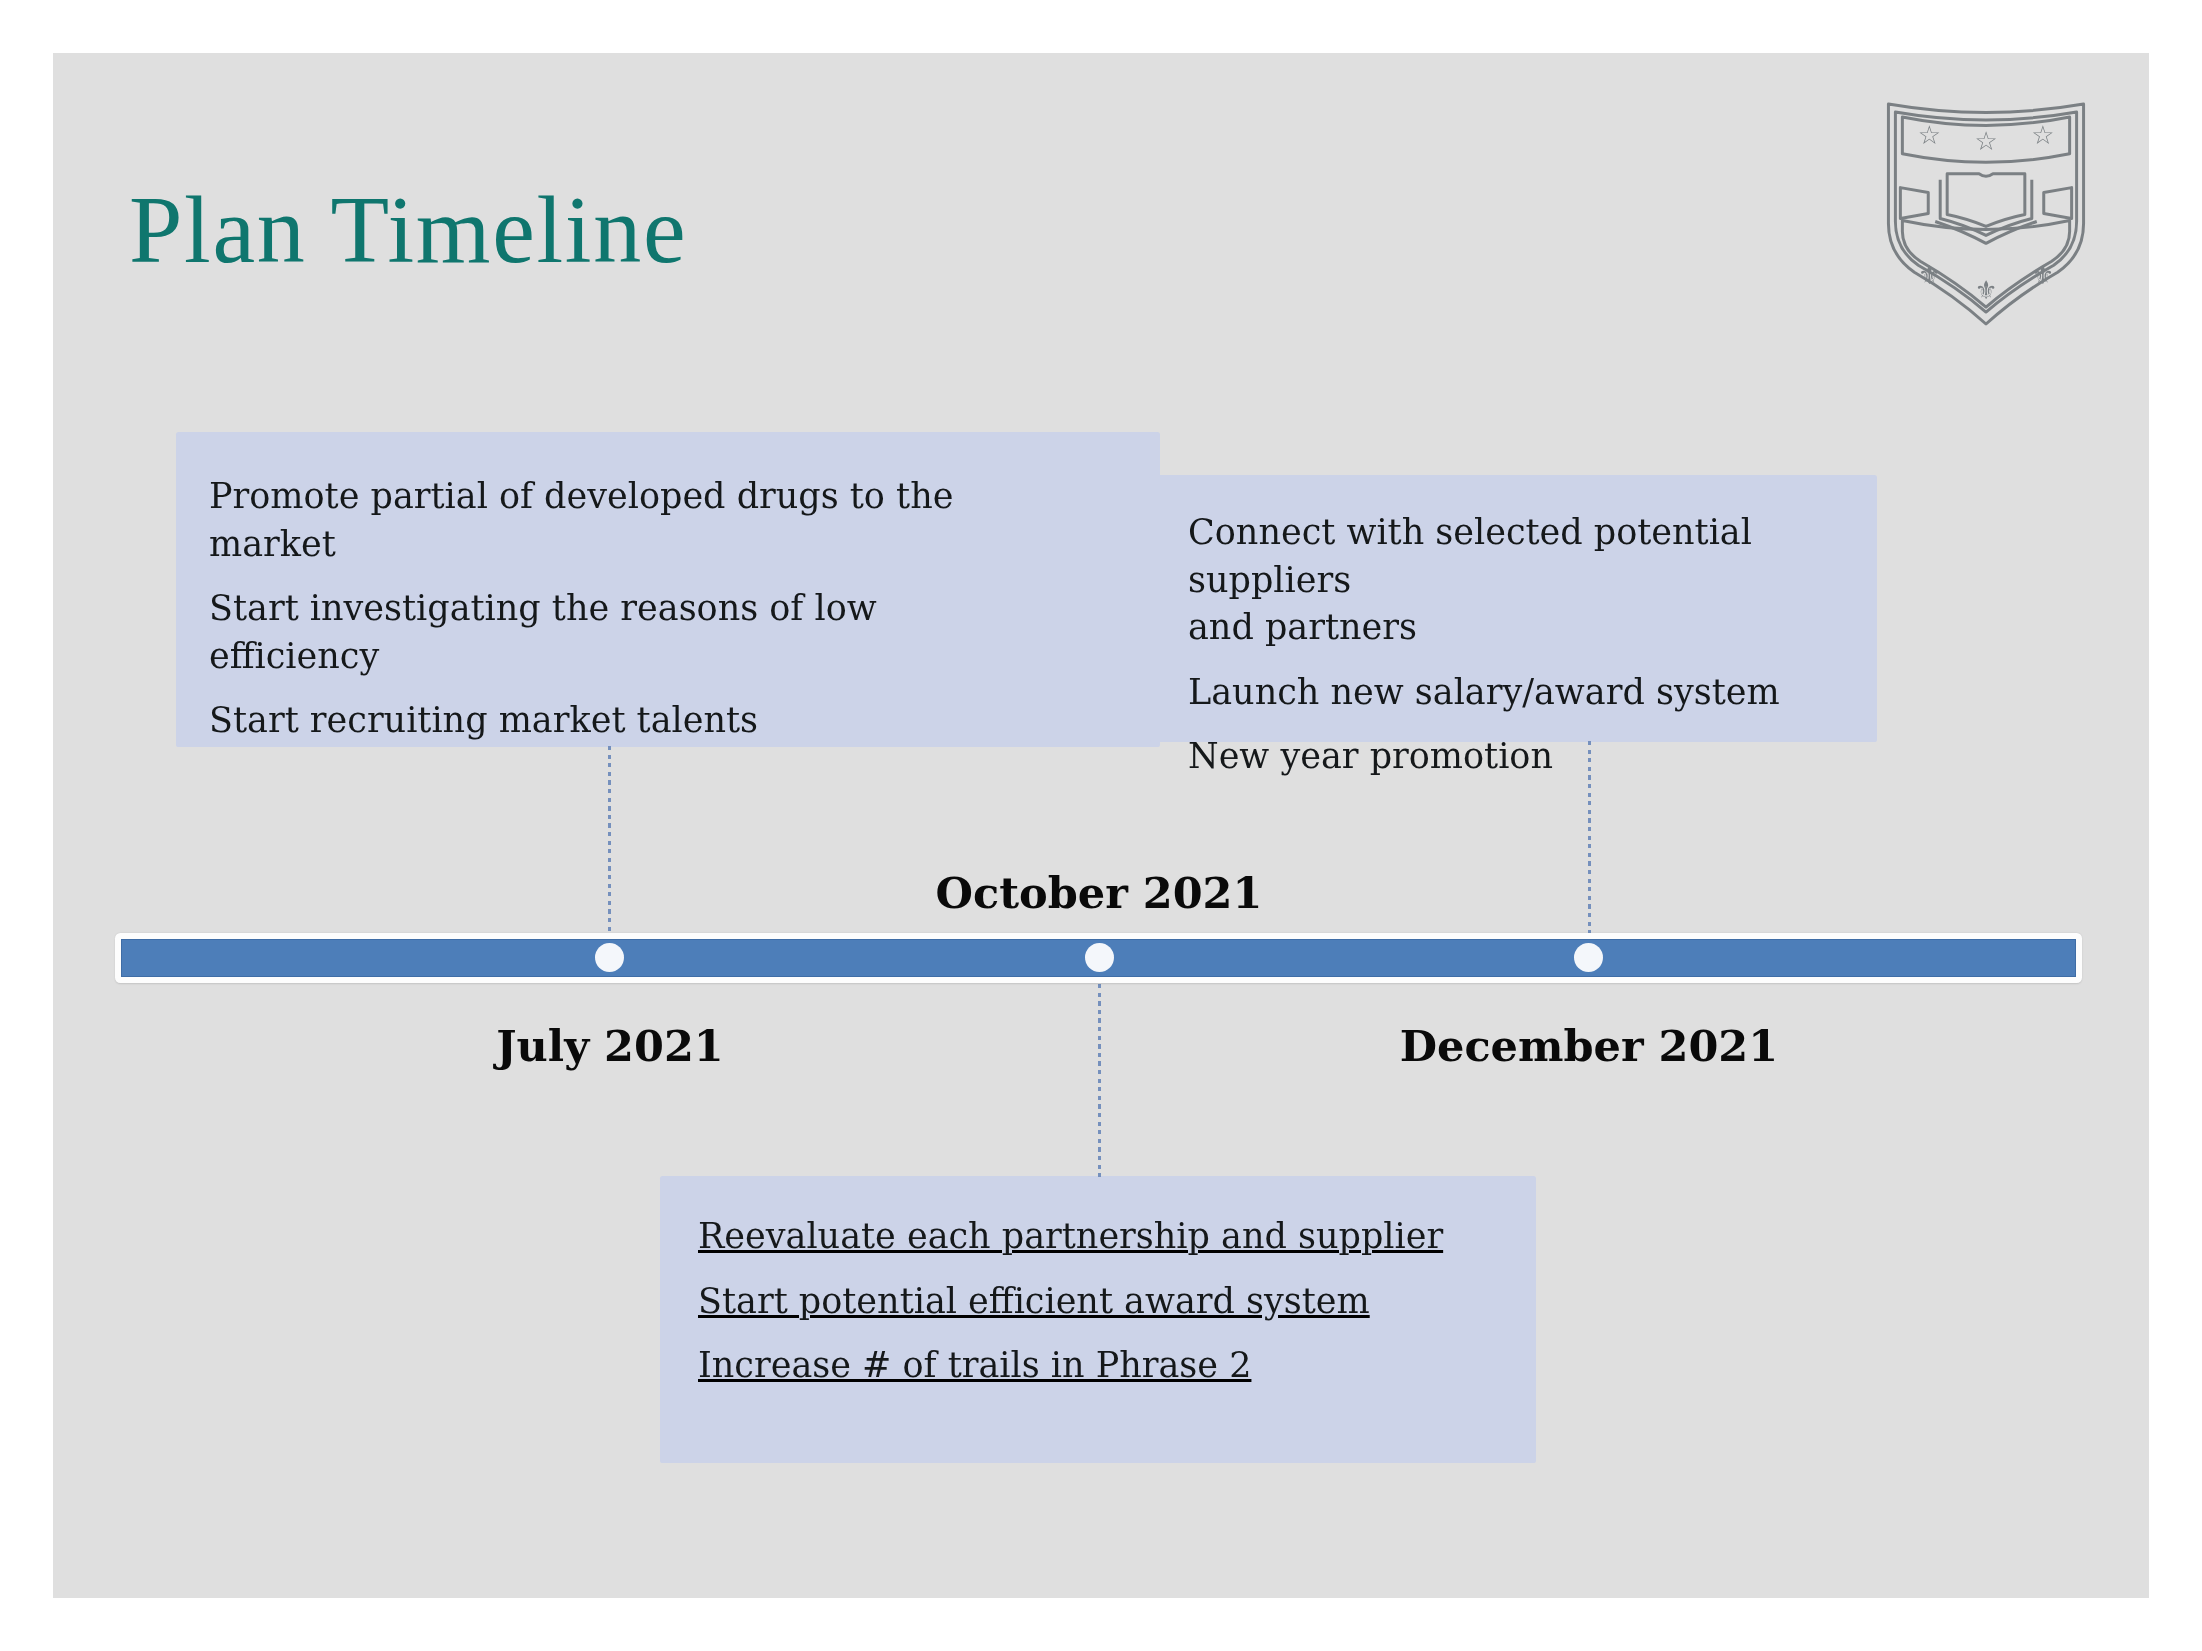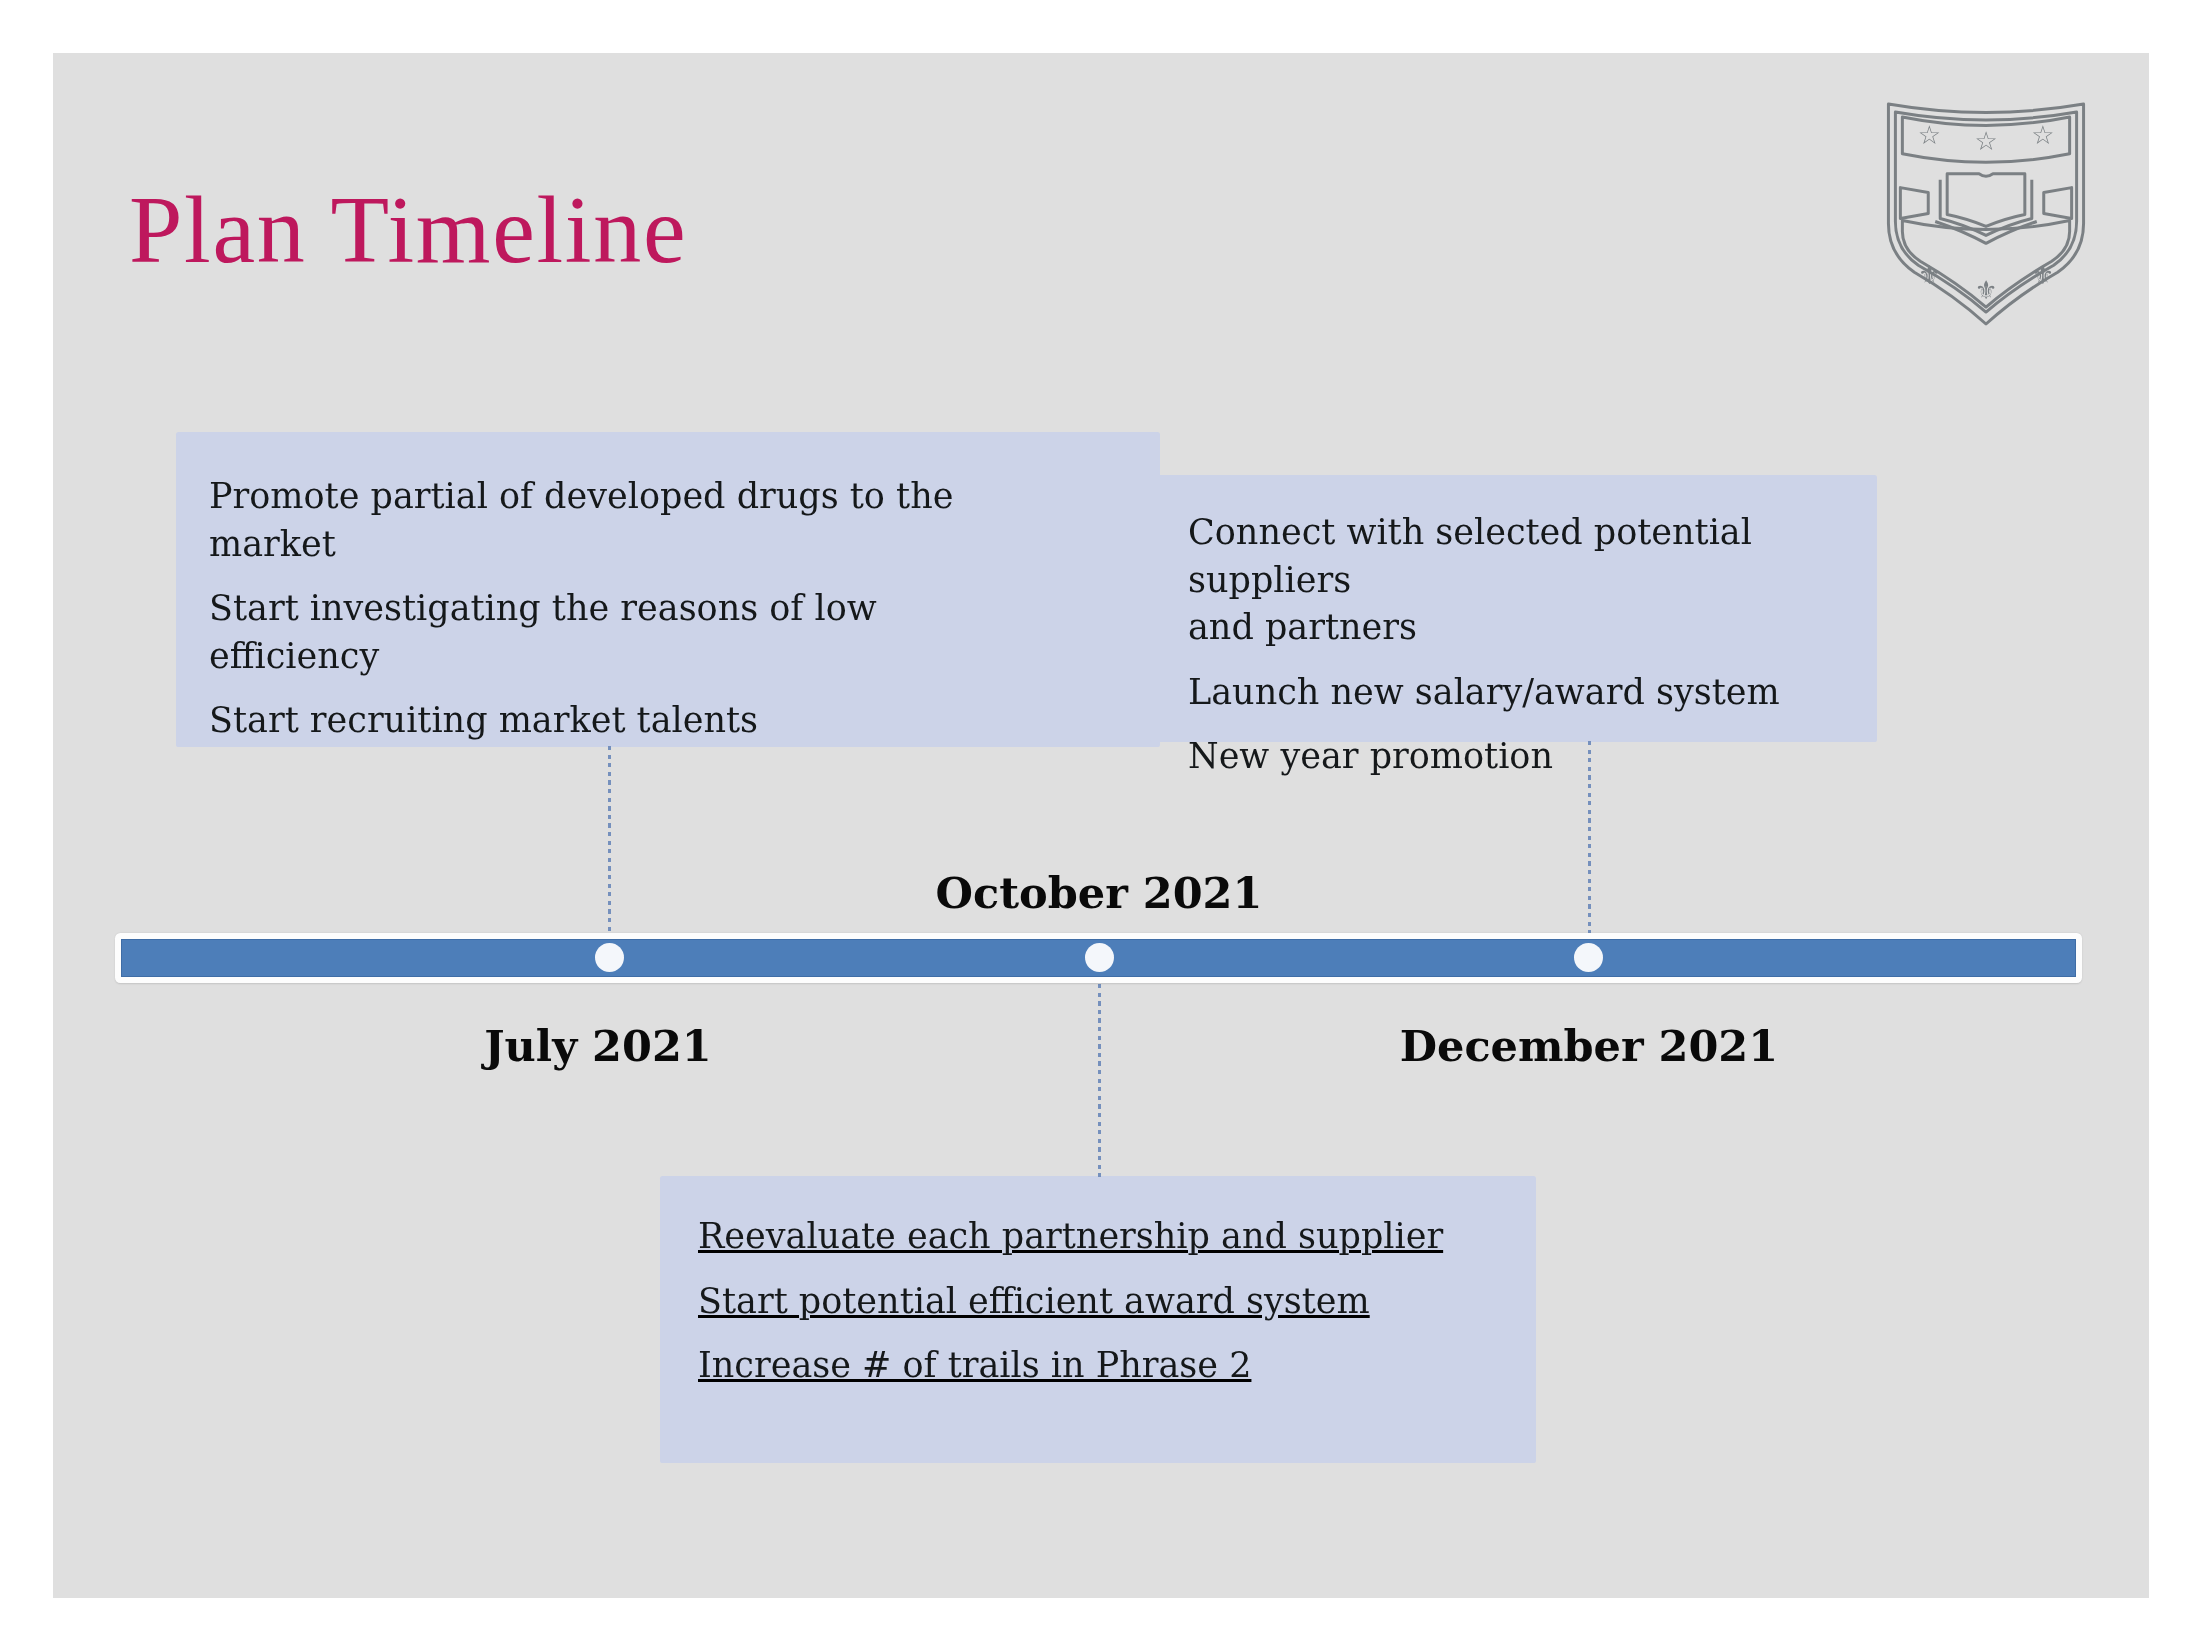--- a/index.html
+++ b/index.html
@@ -8,21 +8,21 @@
     font-family:"DejaVu Serif","Liberation Serif",serif;
     -webkit-font-smoothing:antialiased;
   }
   .slide{
     position:absolute;left:53px;top:53px;width:2096px;height:1545px;
     background:#dfdfdf;overflow:hidden;
   }
   .slide-title{
     position:absolute;left:76px;top:129px;
     font-family:"Liberation Serif",serif;font-weight:400;
-    font-size:96px;line-height:1;color:#be185d;letter-spacing:1.7px;
+    font-size:96px;line-height:1;color:#0f766e;letter-spacing:1.7px;
     white-space:nowrap;
   }
   .logo{position:absolute;left:1833px;top:47px;width:200px;height:227px;}
   .milestone-box{
     position:absolute;background:#ccd3e8;border-radius:2.6px;
     box-sizing:border-box;
   }
   .milestone-box p{
     margin:0 0 17px 0;font-size:35px;line-height:1.36;color:#15181a;
     white-space:pre-line;
@@ -54,21 +54,21 @@
   .dot-july{left:542px;}
   .dot-october{left:1032px;}
   .dot-december{left:1521px;}
   .milestone-label{
     position:absolute;transform:translateX(-50%);
     font-size:43px;font-weight:bold;color:#0a0a0a;white-space:nowrap;
     line-height:1.1;
     margin-top:8px;
   }
   .label-october{left:1046px;top:809px;}
-  .label-july{left:545px;top:962px;}
+  .label-july{left:557px;top:962px;}
   .label-december{left:1536px;top:962px;}
 </style>
 </head>
 <body>
 
 <div class="slide">
 
   <div class="slide-title">Plan Timeline</div>
 
   <svg class="logo" viewBox="0 0 100 114" aria-hidden="true">

